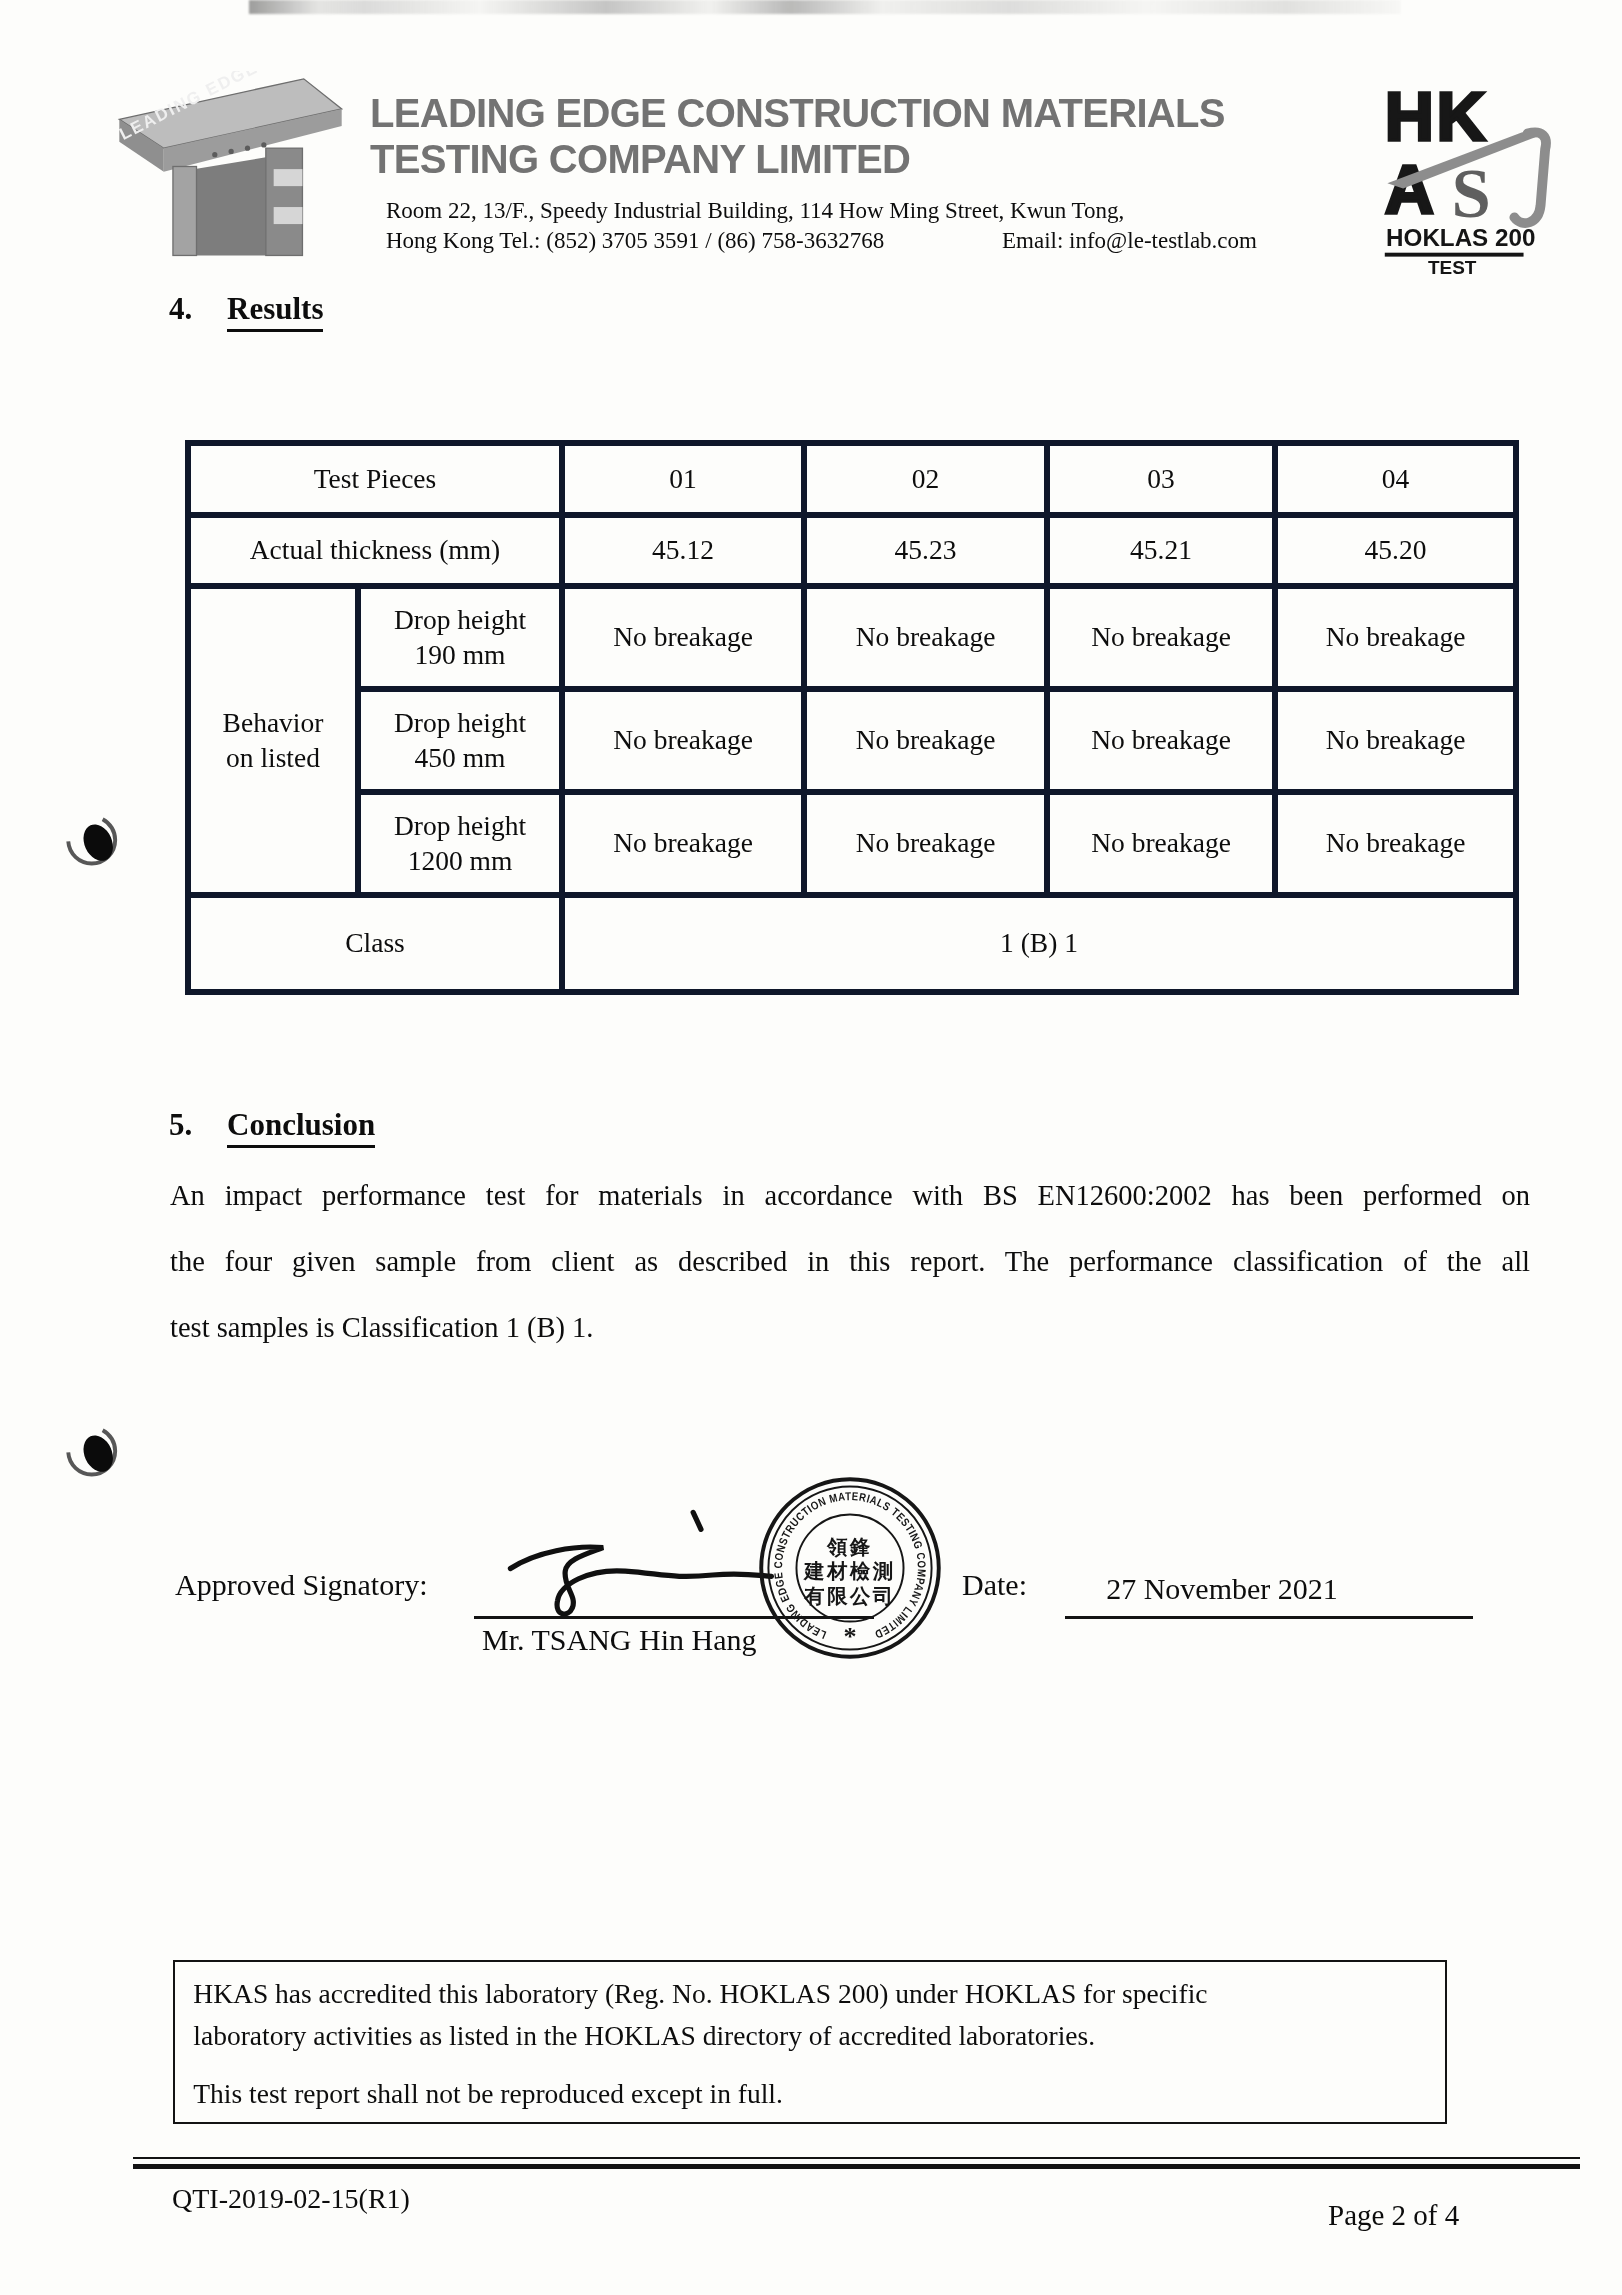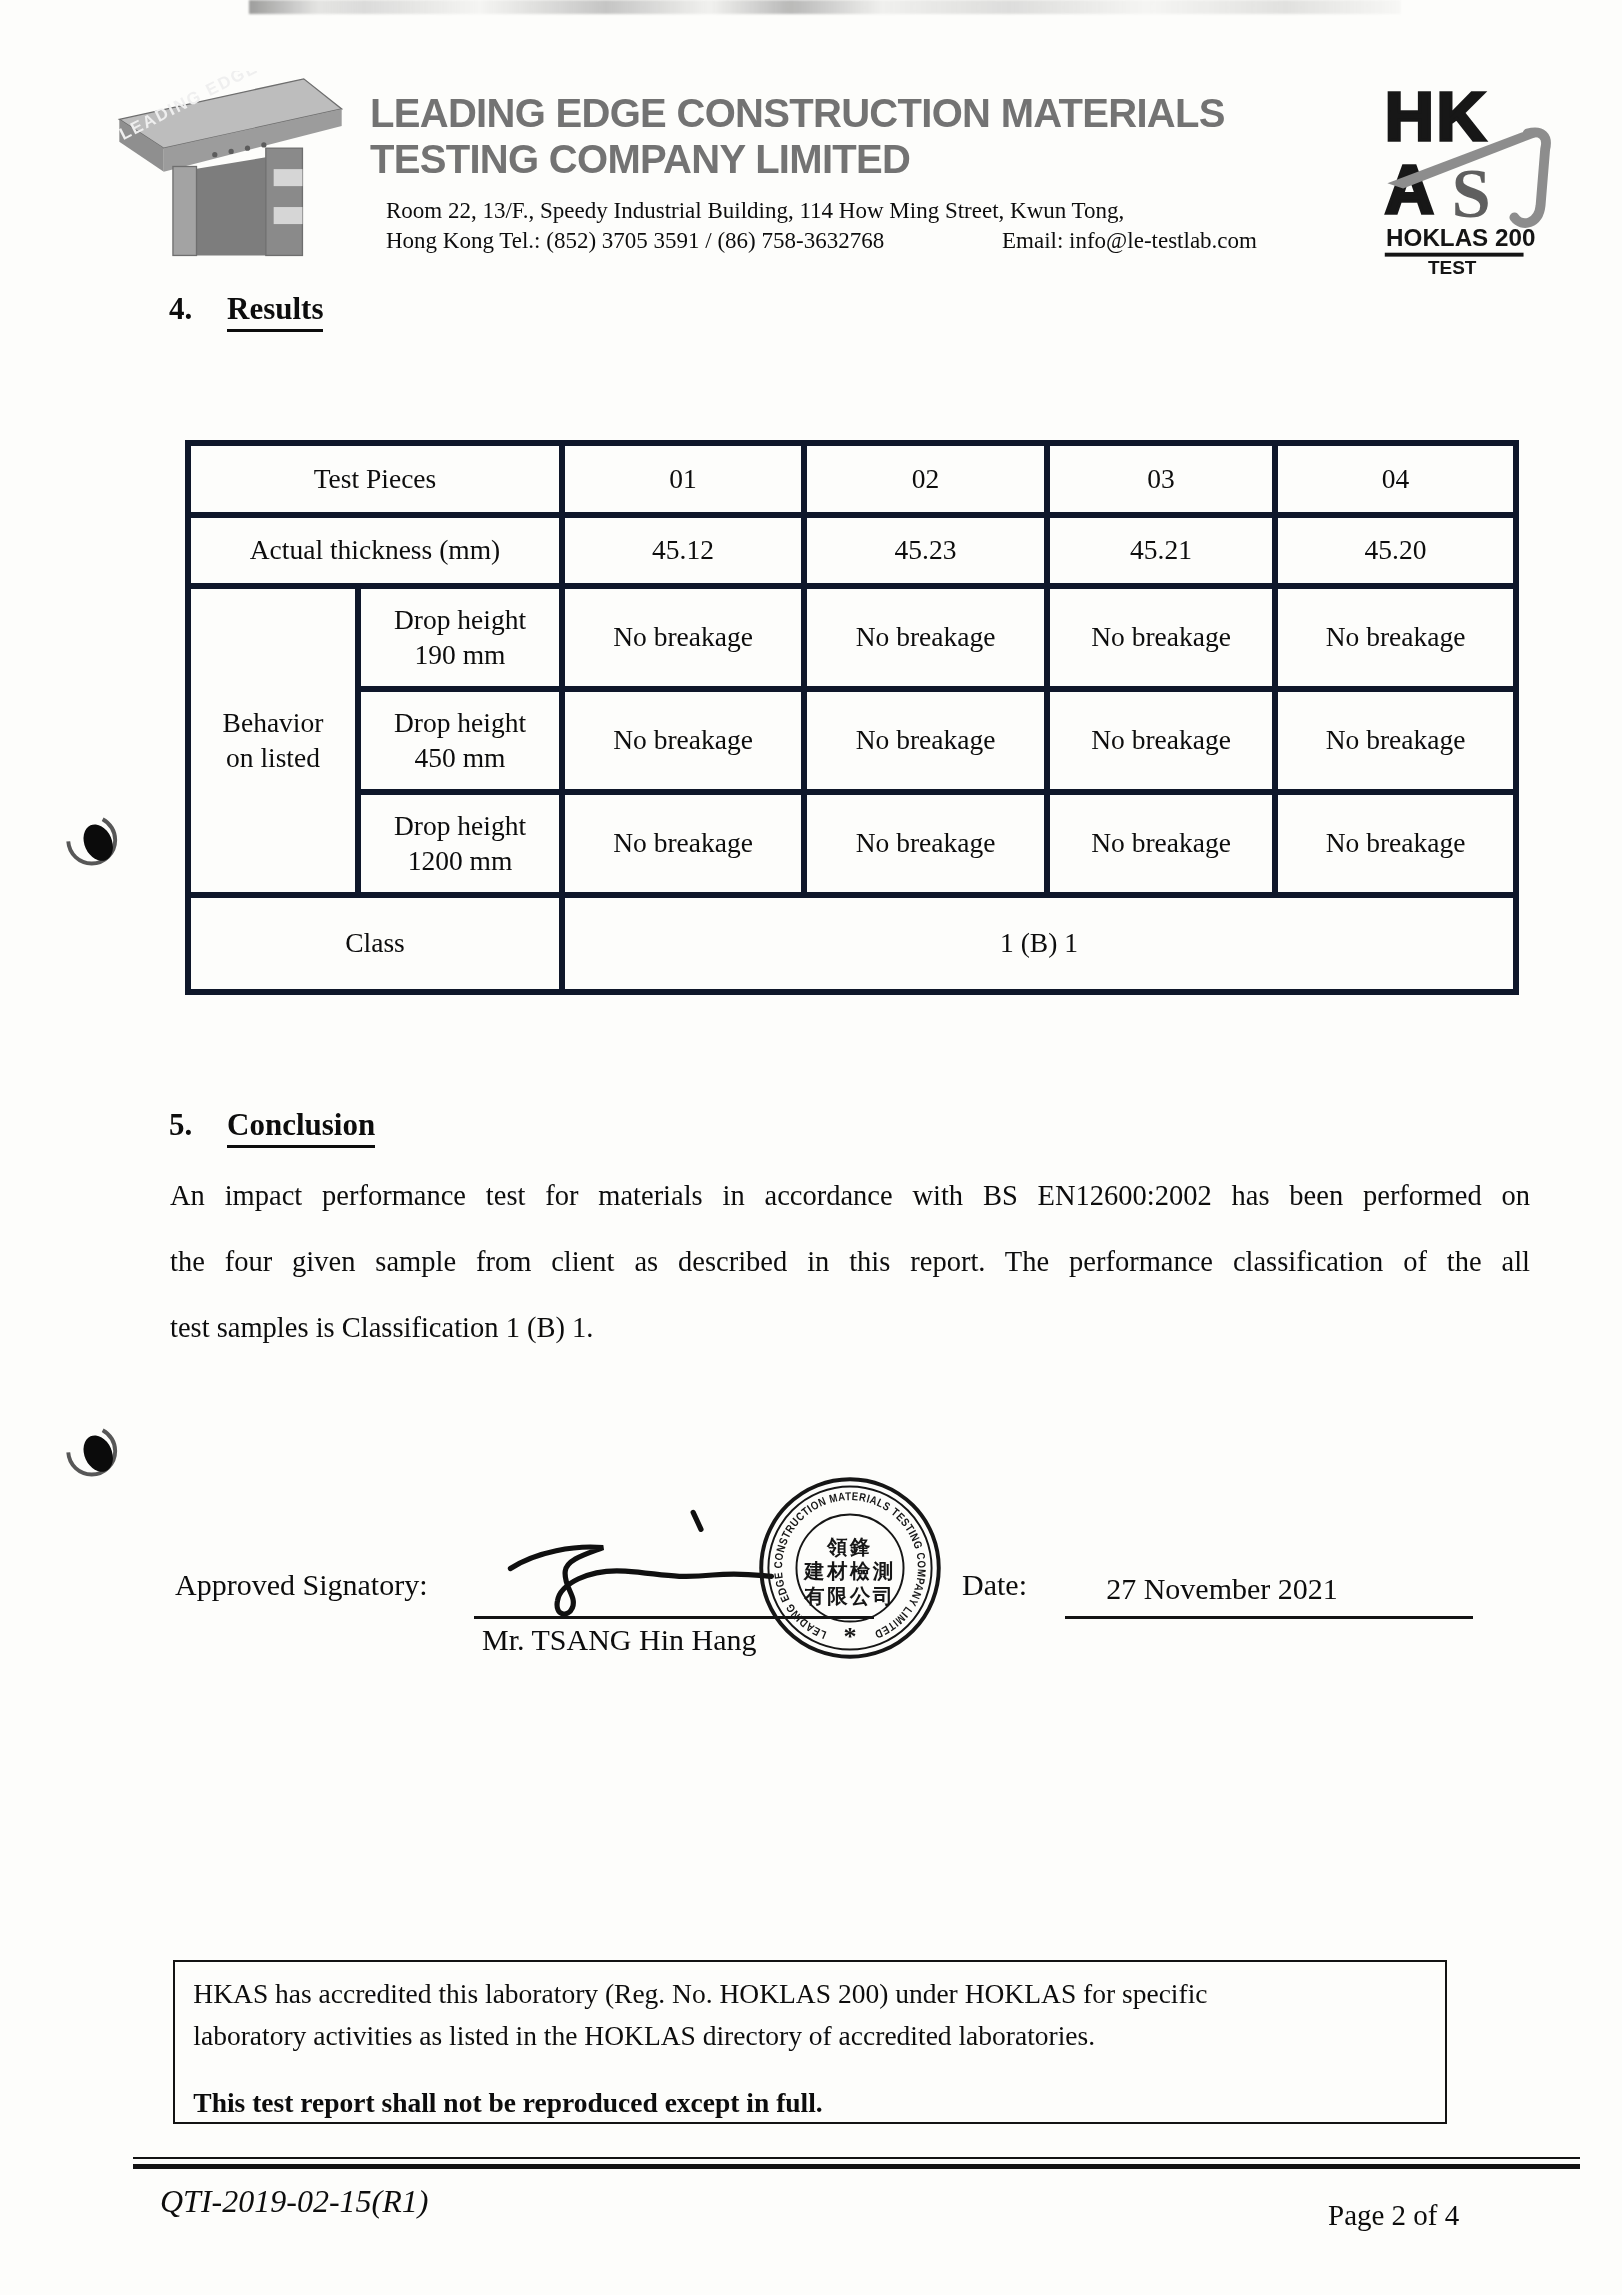--- a/index.html
+++ b/index.html
@@ -65,28 +65,28 @@
   .stamp { position:absolute; left:756px; top:1474px; width:188px; height:188px; }
   .date-label { position:absolute; left:962px; top:1568px; font-size:30px; }
   .date-line  { position:absolute; left:1065px; top:1616px; width:408px; border-top:3.3px solid #131313; }
   .date-value { position:absolute; left:1065px; top:1572px; width:314px; text-align:center; font-size:30px; }
 
   
   .foot-box {
     position:absolute; left:173px; top:1960px; width:1252px; height:126px;
     border:2.6px solid #131313; padding:10.5px 0 23.6px 18.3px; font-size:27.5px; line-height:42px;
   }
-  .foot-box .p2 { margin-top:25px;font-weight:bold; }
+  .foot-box .p2 { margin-top:16px; }
 
   
   .bottom-rule {
     position:absolute; left:133px; top:2157px; width:1447px; height:4.6px;
     border-top:2.6px solid #131313; border-bottom:5.9px solid #131313;
   }
-  .doc-no { position:absolute; left:160px; top:2183px; font-size:32px; font-style:italic; }
+  .doc-no { position:absolute; left:172px; top:2183px; font-size:28px; }
   .page-no { position:absolute; left:1328px; top:2199px; font-size:29px; }
 </style>
 </head>
 <body>
 
 <div class="page">
 
   <div class="scan-smudge"></div>
 
   <svg class="punch-hole first" viewBox="0 0 92 92">

